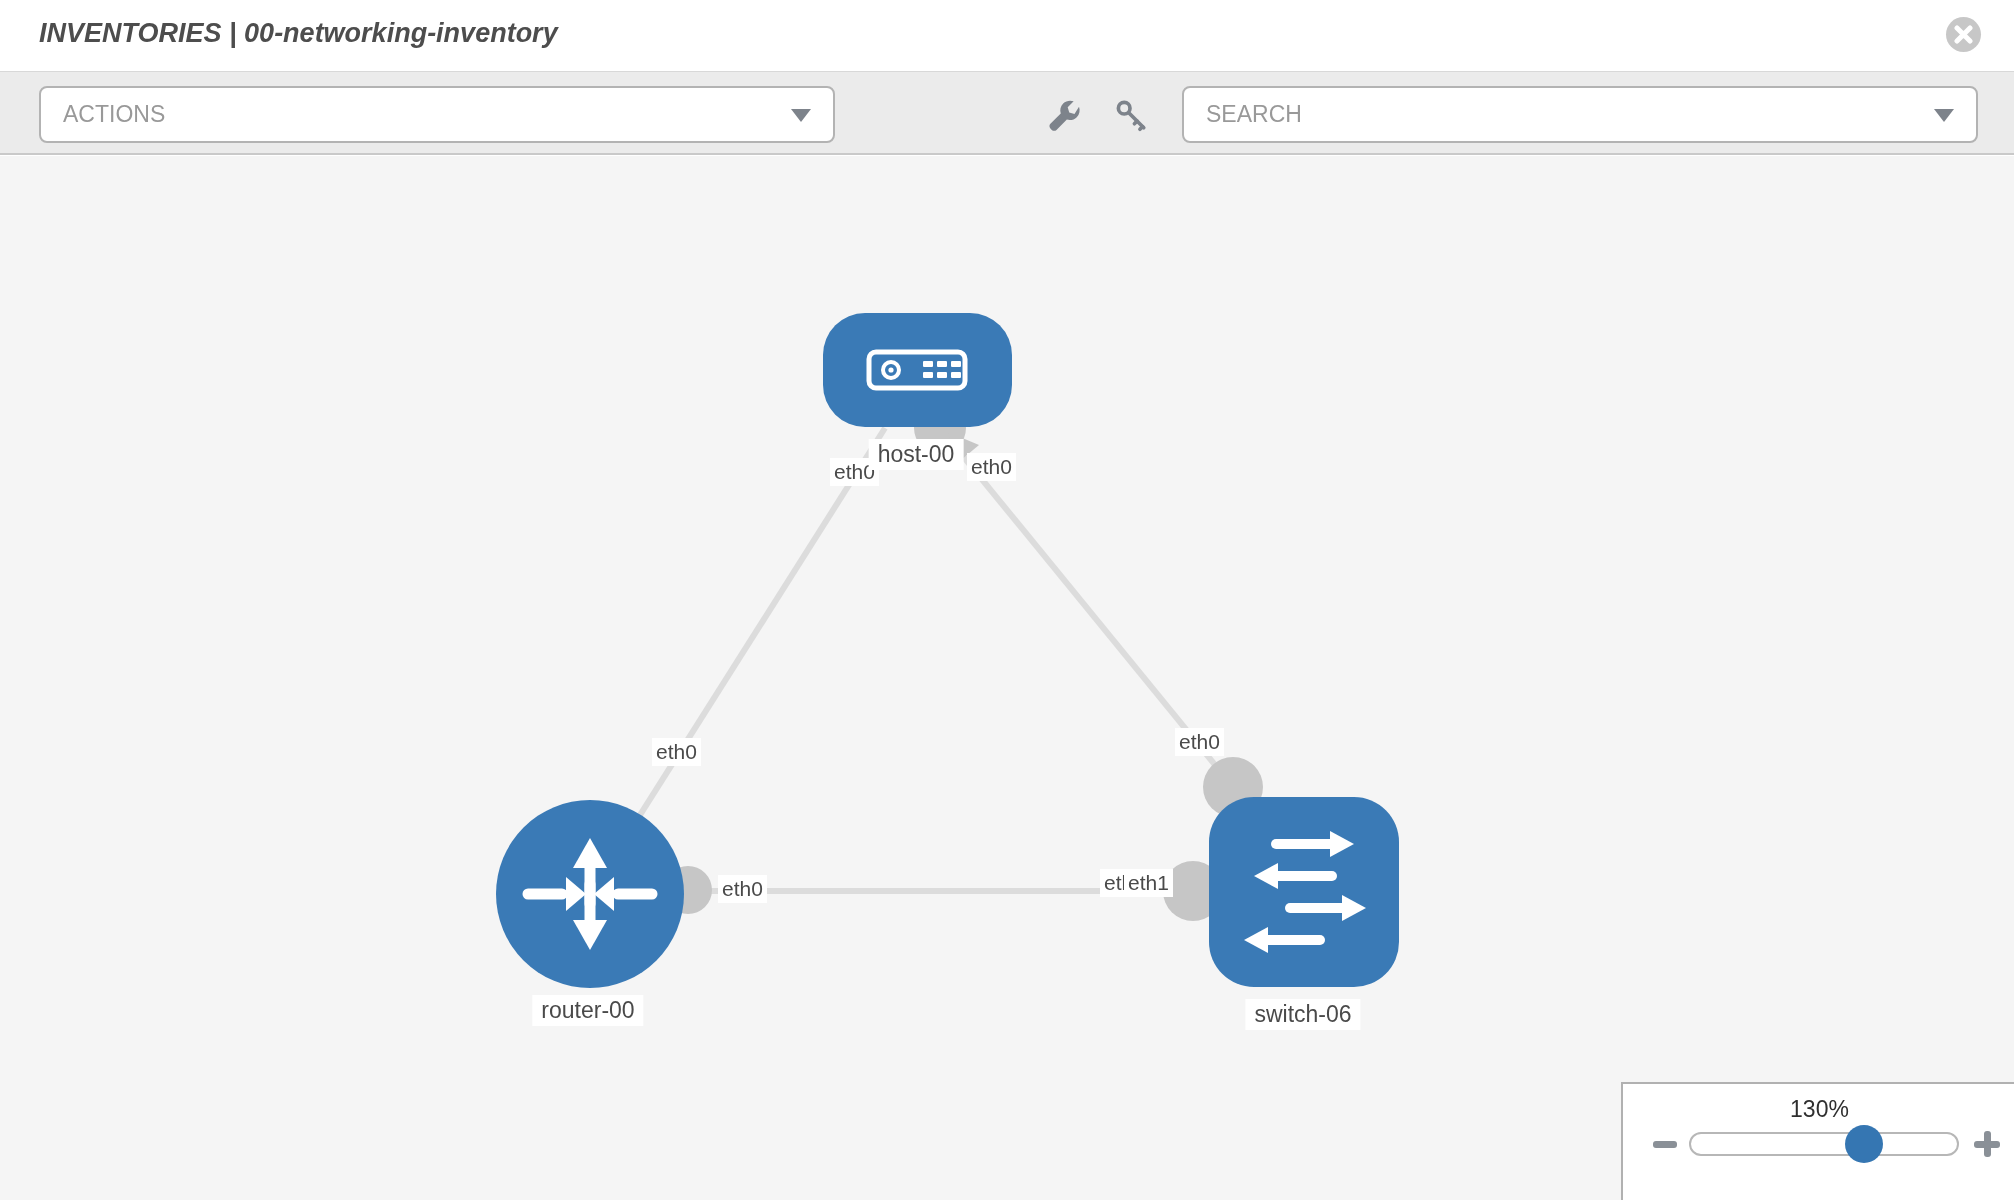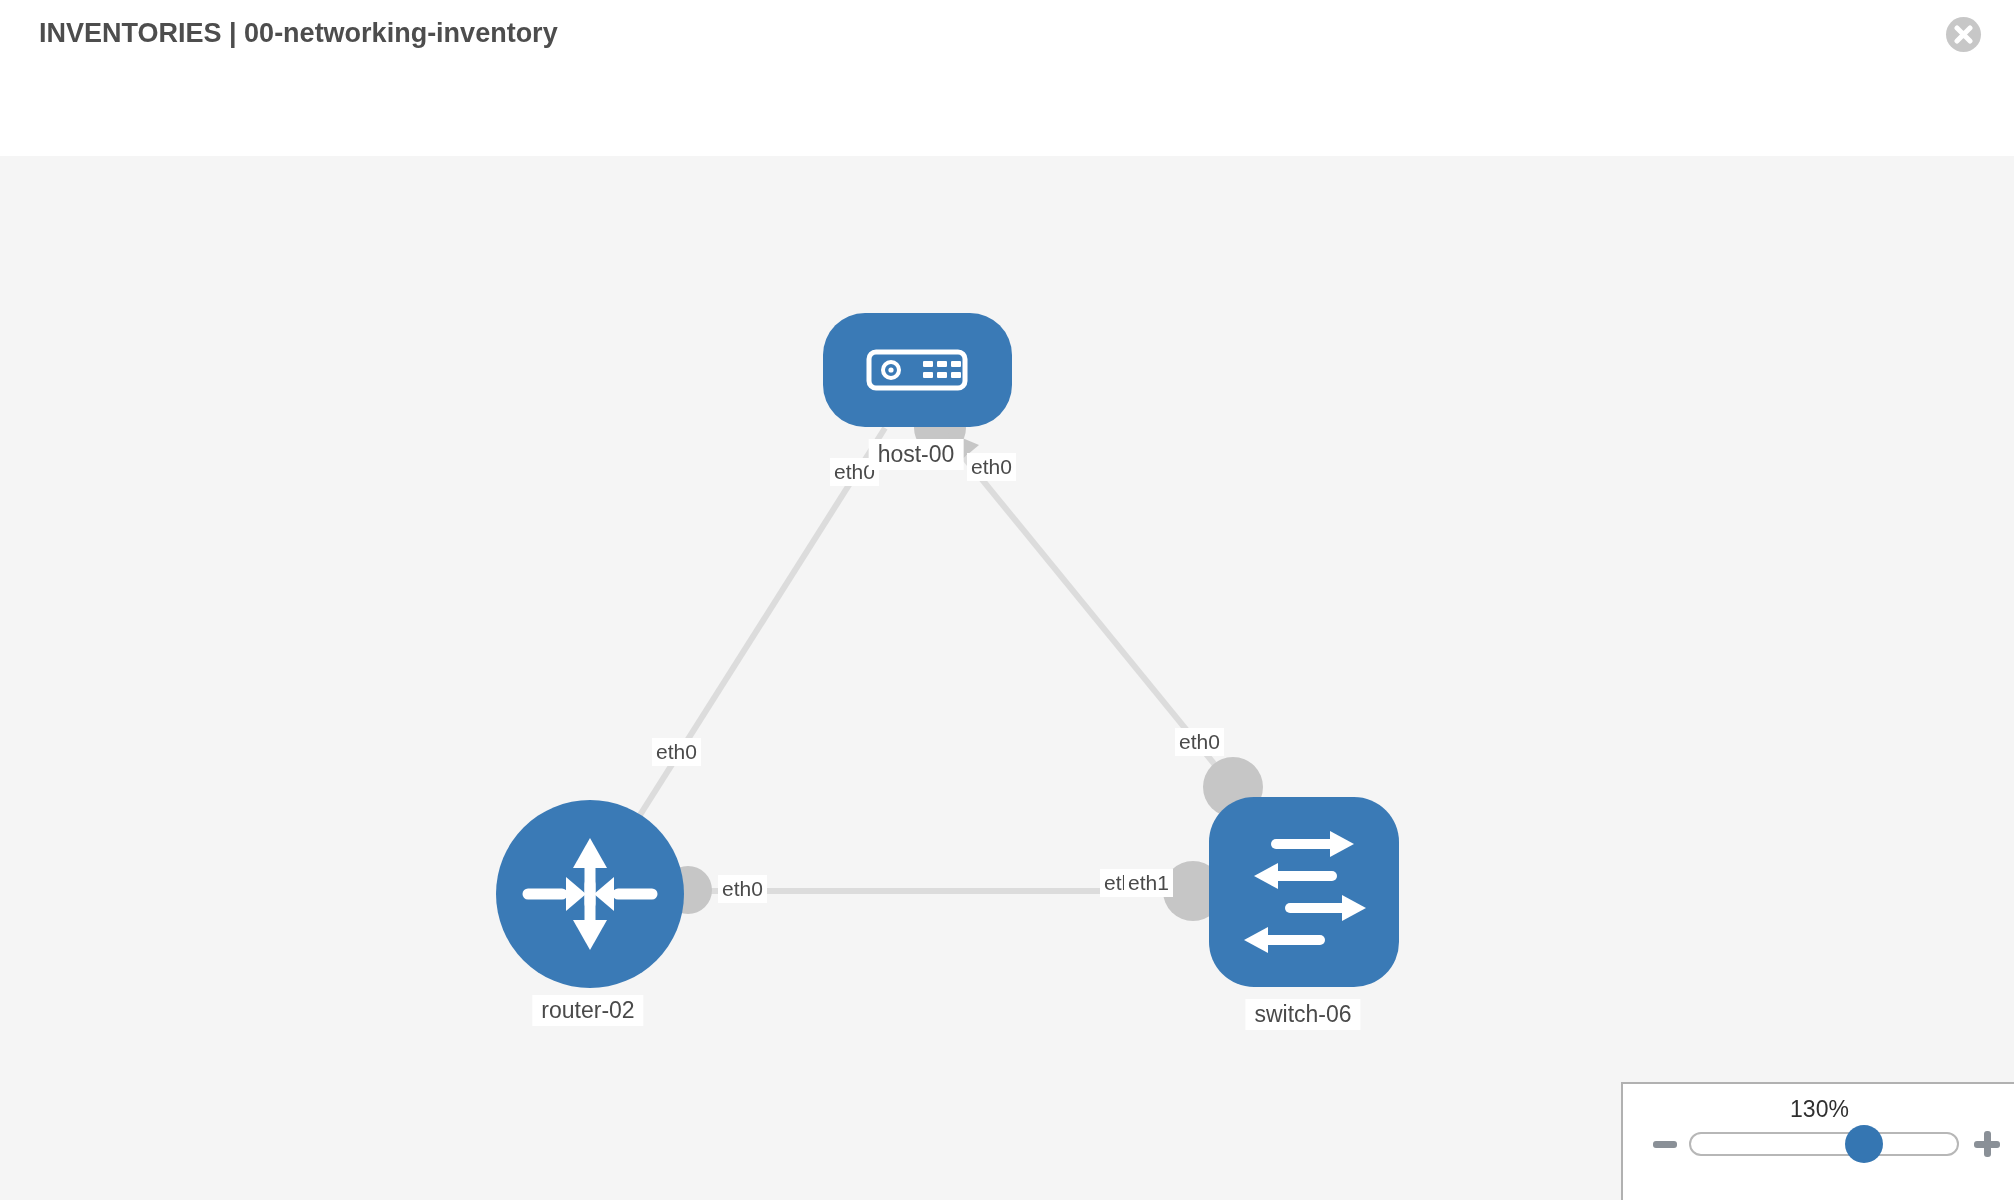--- a/index.html
+++ b/index.html
@@ -1,20 +1,20 @@
 <!DOCTYPE html>
 <html><head>
 <meta charset="utf-8">
 <style>
   html,body{margin:0;padding:0;background:#fff;}
   body{width:2014px;height:1200px;overflow:hidden;font-family:"Liberation Sans",sans-serif;}
   .app{position:relative;width:2014px;height:1200px;background:#fff;overflow:hidden;}
 
   
-  .titlebar{position:absolute;left:0;top:0;width:100%;height:90px;background:#fff;}
+  .titlebar{position:absolute;left:0;top:0;width:100%;height:90px;background:#fff;font-style:italic;}
   .title{position:absolute;left:39px;top:18px;font-size:27px;font-weight:700;color:#4d4d4d;}
   .close-btn{position:absolute;left:1946px;top:17px;width:35px;height:35px;border:none;padding:0;
              border-radius:50%;background:#c7c7c7;cursor:pointer;}
   .close-btn svg{display:block;margin:8px auto;}
 
   
   .toolbar{position:absolute;left:0;top:71px;width:100%;height:84px;background:#ebebeb;
            border-top:1px solid #d8d8d8;border-bottom:2px solid #c9c9c9;box-sizing:border-box;}
   .select-box{position:absolute;top:14px;height:57px;background:#fff;border:2px solid #b3b3b3;
               border-radius:8px;box-sizing:border-box;cursor:pointer;}
@@ -59,20 +59,48 @@
 
   <div class="titlebar">
     <div class="title">INVENTORIES | 00-networking-inventory</div>
     <button class="close-btn">
       <svg width="19" height="19" viewBox="0 0 19 19">
         <path d="M3 3 L16 16 M16 3 L3 16" stroke="#ffffff" stroke-width="5" stroke-linecap="round"></path>
       </svg>
     </button>
   </div>
 
+  <div class="toolbar">
+    <div class="select-box actions-box">
+      <span class="select-label">ACTIONS</span>
+      <span class="caret"></span>
+    </div>
+
+    <button class="icon-btn wrench-btn">
+      <svg width="34" height="34" viewBox="0 0 24 24">
+        <path fill="#7d838b" d="M21.9 6.1c.9 2.5.4 5.4-1.6 7.4-1.9 1.9-4.6 2.5-7 1.7L6 22.5c-.9.9-2.4.9-3.3 0l-1-1c-.9-.9-.9-2.4 0-3.3l7.3-7.3c-.8-2.4-.2-5.1 1.7-7 2-2 4.9-2.5 7.4-1.6l-4.2 4.2 1.1 3.7 3.7 1.1z"></path>
+      </svg>
+    </button>
+
+    <button class="icon-btn key-btn">
+      <svg width="34" height="34" viewBox="0 0 24 24">
+        <g fill="none" stroke="#7d838b" stroke-width="2.6" stroke-linecap="round">
+          <circle cx="7.2" cy="7.2" r="4.1"></circle>
+          <path d="M10.4 10.4 L21 21"></path>
+          <path d="M16.3 16.3 l-1.9 1.9"></path>
+          <path d="M20.2 20.2 l-1.9 1.9"></path>
+        </g>
+      </svg>
+    </button>
+
+    <div class="select-box search-box">
+      <span class="select-label">SEARCH</span>
+      <span class="caret"></span>
+    </div>
+  </div>
 
   <div class="canvas">
     <svg class="topology-svg" width="2014" height="1044" viewBox="0 0 2014 1044">
 
       <g stroke="#dcdcdc" stroke-width="6">
         <line x1="590" y1="738" x2="885" y2="272"></line>
         <line x1="940" y1="272" x2="1260" y2="664"></line>
         <line x1="590" y1="735" x2="1304" y2="735"></line>
       </g>
 
@@ -132,21 +160,21 @@
 
     <div class="chip if-chip" style="left:830px;top:302px;">eth0</div>
     <div class="chip if-chip" style="left:967px;top:297px;">eth0</div>
     <div class="chip if-chip" style="left:652px;top:582px;">eth0</div>
     <div class="chip if-chip" style="left:1175px;top:572px;">eth0</div>
     <div class="chip if-chip" style="left:718px;top:719px;">eth0</div>
     <div class="chip if-chip" style="left:1100px;top:713px;">eth0</div>
     <div class="chip if-chip overlay" style="left:1124px;top:713px;">eth1</div>
 
     <div class="chip node-chip" style="left:916px;top:283px;">host-00</div>
-    <div class="chip node-chip" style="left:588px;top:839px;">router-02</div>
+    <div class="chip node-chip" style="left:588px;top:839px;">router-00</div>
     <div class="chip node-chip" style="left:1303px;top:843px;">switch-06</div>
 
     <div class="zoom-panel">
       <div class="zoom-value">130%</div>
       <button class="zoom-minus">
         <span class="bar"></span>
       </button>
       <div class="zoom-track"></div>
       <div class="zoom-knob"></div>
       <button class="zoom-plus">

